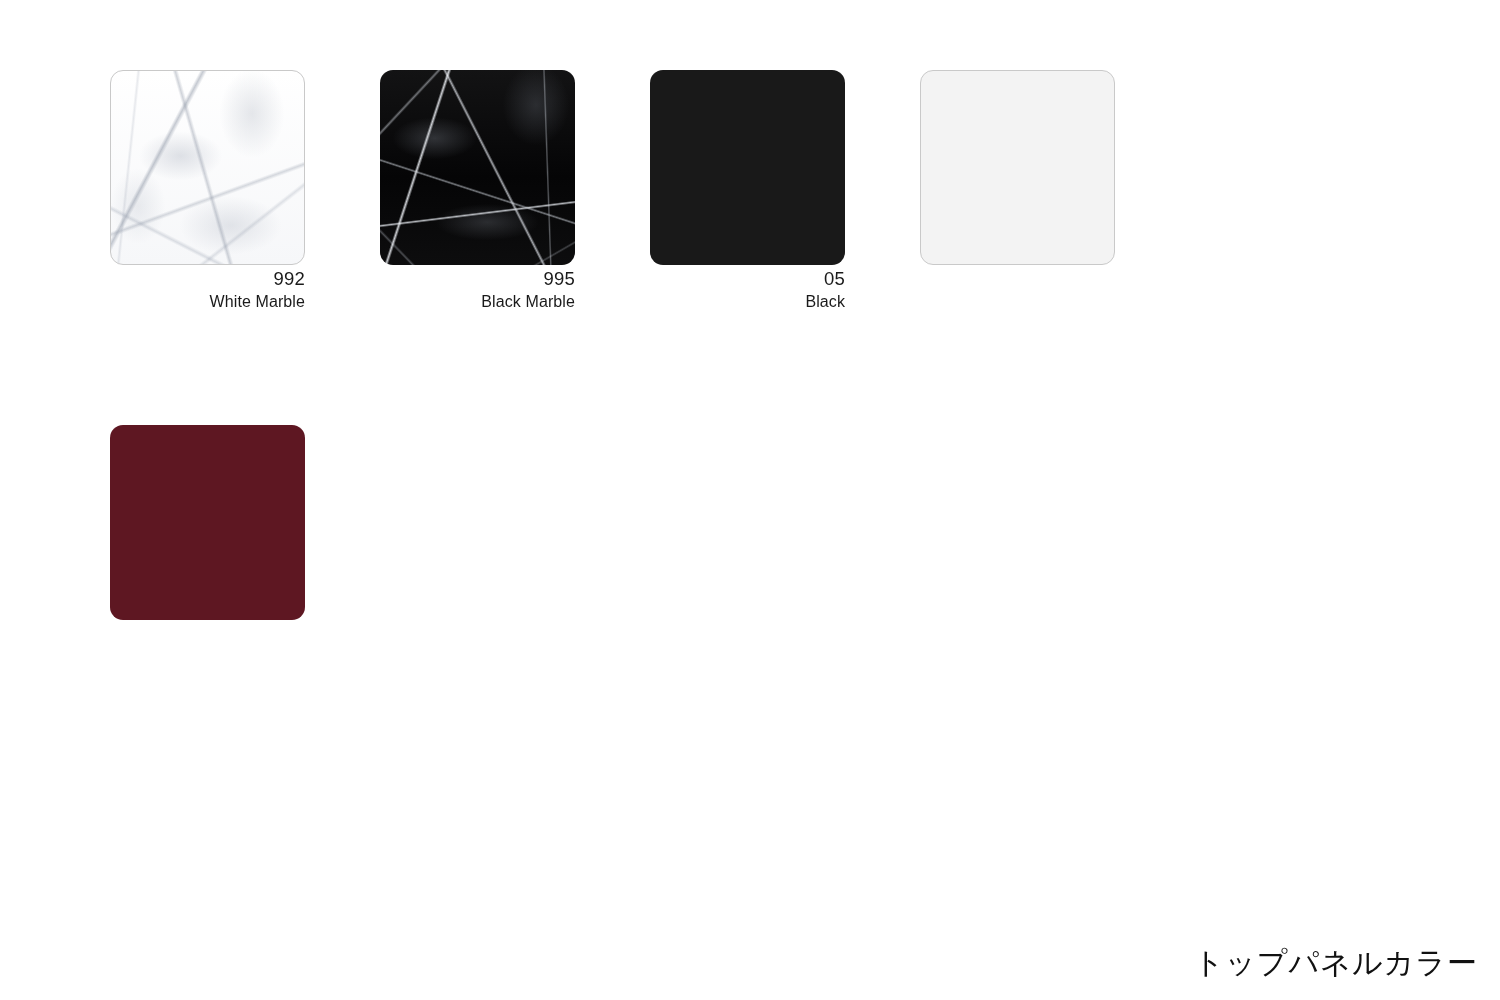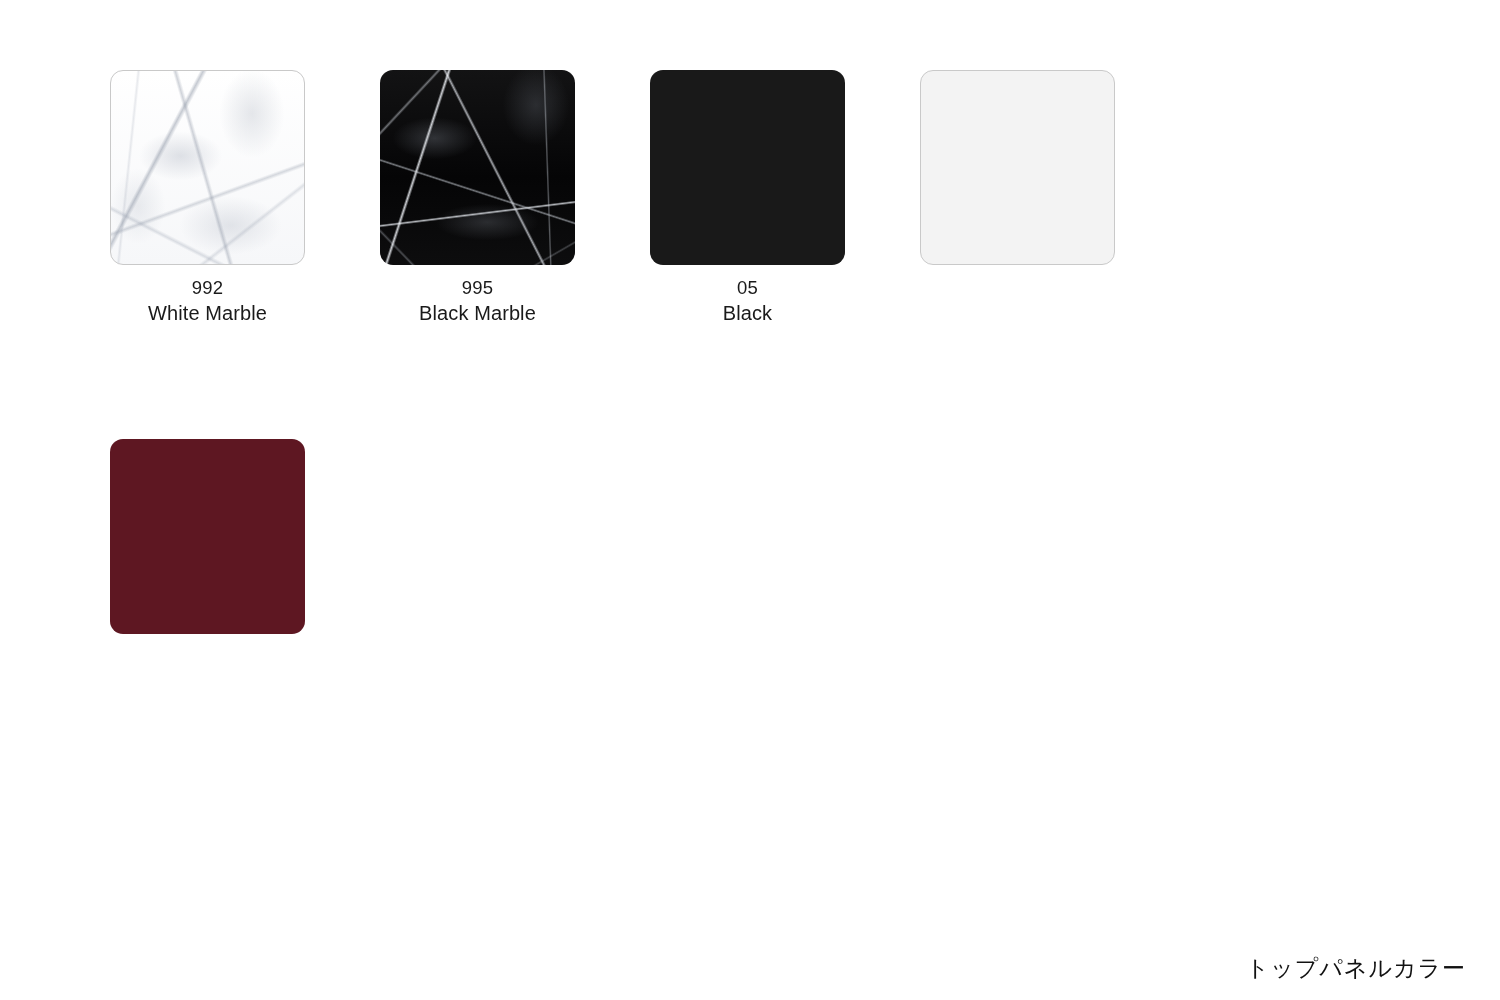--- a/index.html
+++ b/index.html
@@ -87,44 +87,44 @@
       linear-gradient(46deg,  rgba(190,196,206,0.00) 8.0%,  rgba(190,196,206,0.35) 8.6%,  rgba(190,196,206,0.00) 9.3%),
       linear-gradient(150deg, rgba(185,191,200,0.00) 92.0%, rgba(185,191,200,0.30) 92.6%, rgba(185,191,200,0.00) 93.2%),
       radial-gradient(ellipse 60px 30px at 28% 35%, rgba(120,126,136,0.35), rgba(120,126,136,0) 70%),
       radial-gradient(ellipse 46px 56px at 80% 18%, rgba(110,116,126,0.30), rgba(110,116,126,0) 72%),
       radial-gradient(ellipse 74px 26px at 55% 78%, rgba(130,136,146,0.28), rgba(130,136,146,0) 70%),
       linear-gradient(180deg, #131314 0%, #050506 55%, #0d0d0e 100%);
   }
 
   .swatch-caption {
     width: 195px;
-    text-align: center;
-    margin-top: 11px;
+    text-align: right;
+    margin-top: 2px;
     line-height: 1.32;
   }
 
   .swatch-code {
     display: block;
     font-size: 18.5px;
     color: #1a1a1a;
     letter-spacing: 0.2px;
   }
 
   .swatch-name {
     display: block;
-    font-size: 20px;
+    font-size: 16px;
     color: #1a1a1a;
     letter-spacing: 0.1px;
   }
 
   .footer-caption {
     position: absolute;
-    right: 34px;
+    right: 22px;
     bottom: 16px;
-    font-size: 23px;
+    font-size: 30px;
     letter-spacing: 1px;
     color: #111111;
     white-space: nowrap;
   }
 </style>
 </head>
 <body>
 
 <div class="sheet">
 

